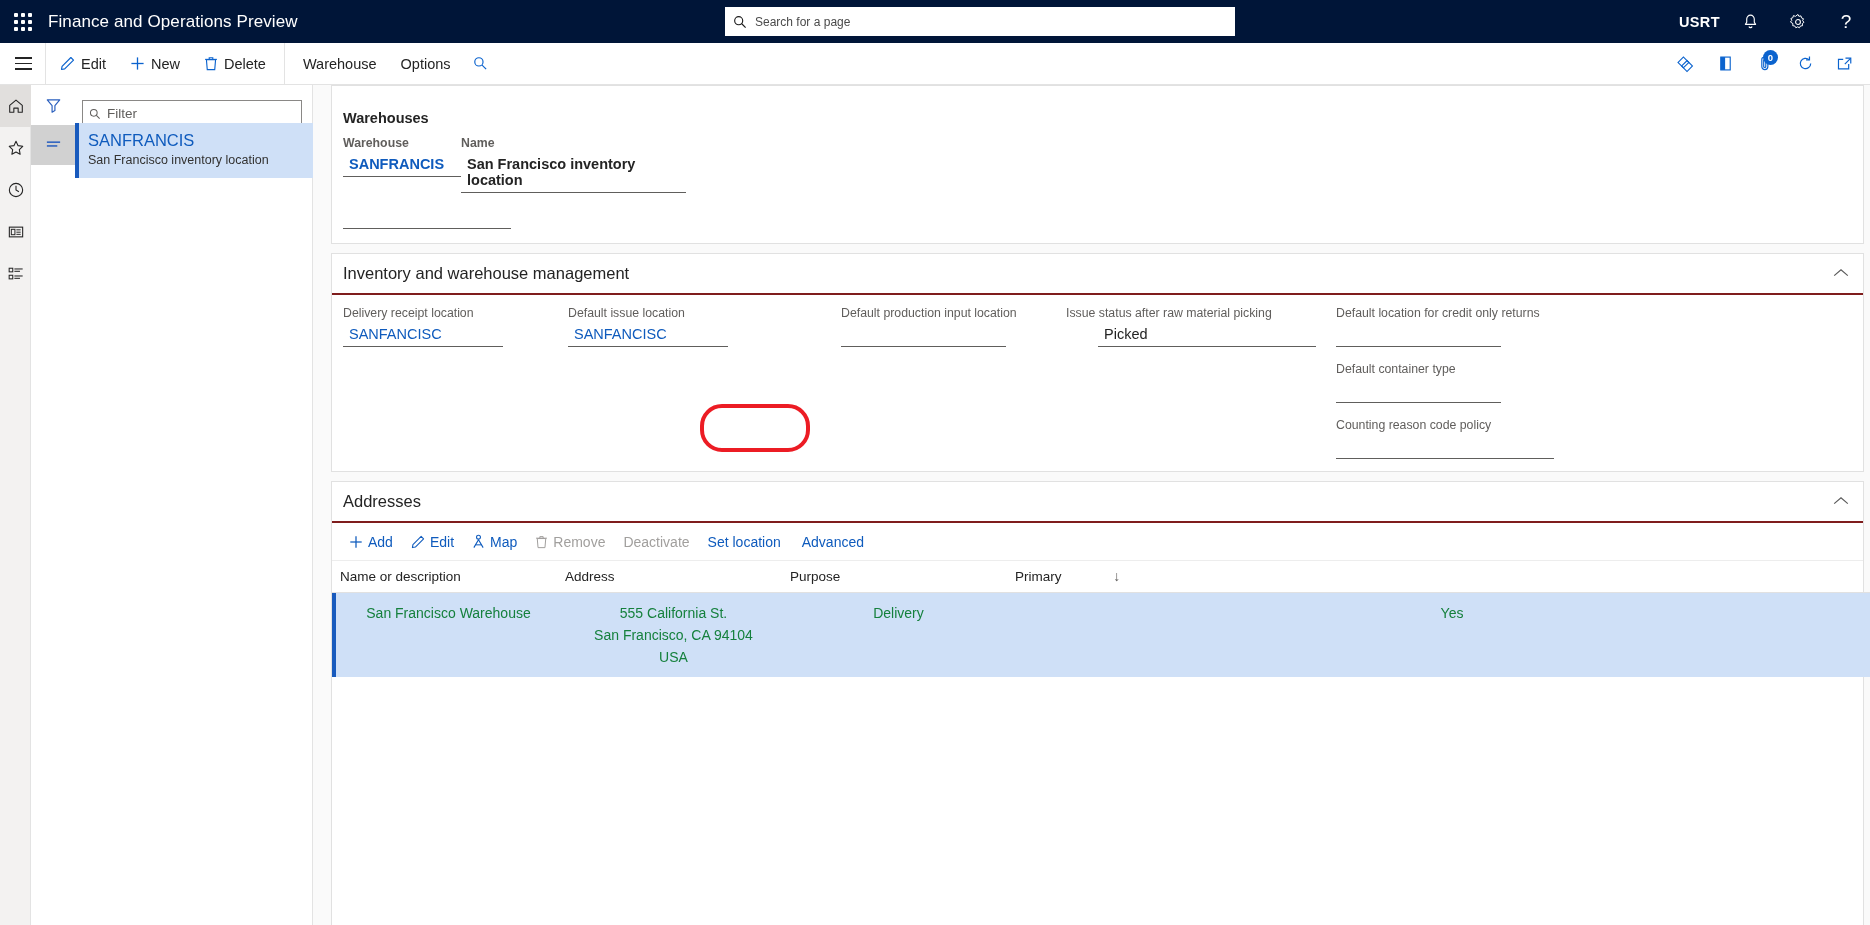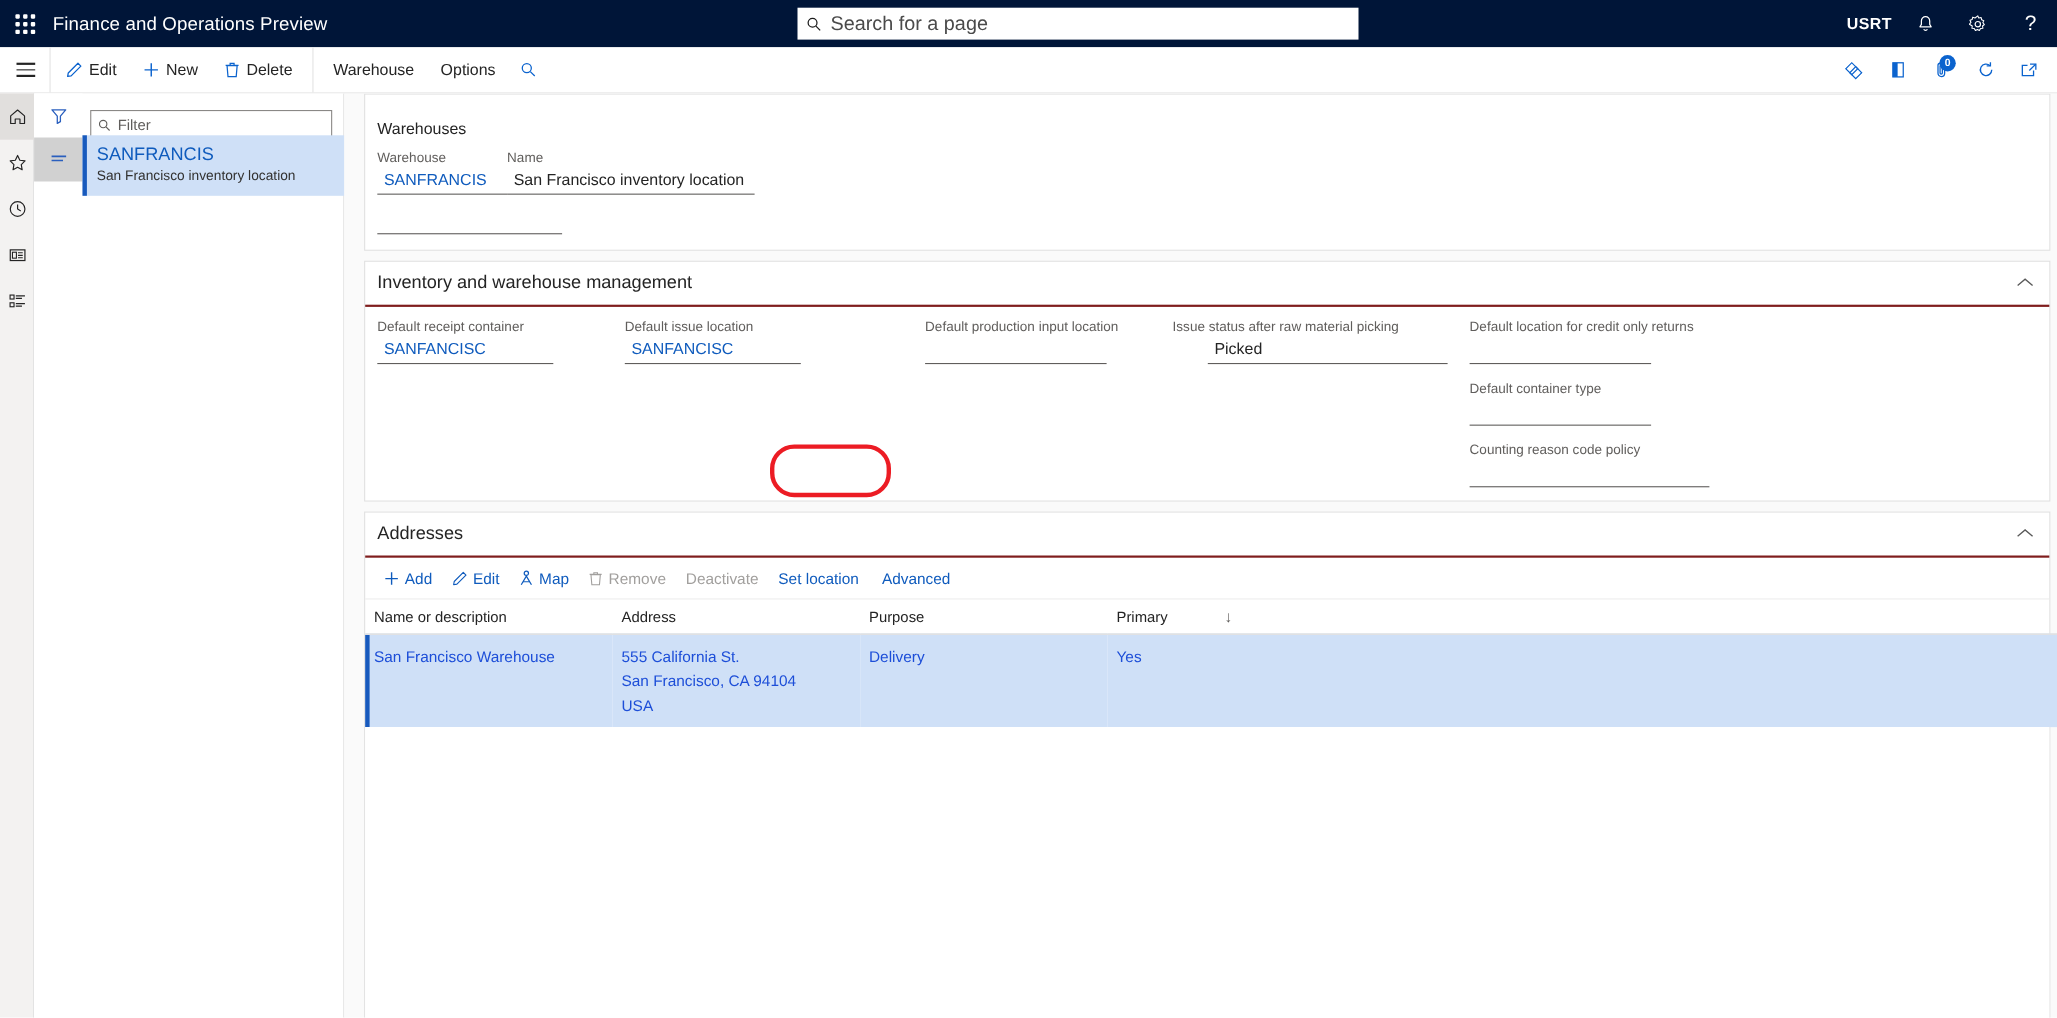--- a/index.html
+++ b/index.html
@@ -34,21 +34,21 @@
   .searchwrap {
     position: absolute; left: 725px; top: 7px; width: 510px; height: 29px;
     background: #ffffff; display: flex; align-items: center;
   }
   .searchwrap .mag {
     width: 30px; display:flex; align-items:center; justify-content:center;
     color: #1b1b1b; font-size: 14px;
   }
   .searchwrap input {
     flex: 1; border: none; outline: none; height: 27px;
-    font-family: "Liberation Sans", sans-serif; font-size: 18px;
+    font-family: "Liberation Sans", sans-serif; font-size: 12px;
     color: #242424; background: transparent;
   }
   .searchwrap input::placeholder { color: #4a4a4a; }
   .topright {
     position: absolute; right: 0; top: 0; height: 43px;
     display: flex; align-items: flex-end; gap: 0px;
   }
   .topright .tr-item {
     height: 43px; min-width: 48px; padding: 0 6px;
     display: flex; align-items: center; justify-content: center;
@@ -135,21 +135,21 @@
   
   .main {
     position: absolute; left: 313px; top: 85px; width: 1557px; height: 840px;
     background: #fafafa; overflow: hidden;
   }
   .card {
     background: #ffffff; border: 1px solid #e1e1e1; margin: 0 6px 9px 18px;
   }
 
   
-  .hdrcard { padding: 18px 0 14px 0; position: relative; }
+  .hdrcard { padding: 18px 0 14px 0; position: relative; font-weight: bold; }
   .hdr-title { font-size: 14.5px; color: #242424; padding: 6px 0 10px 11px; }
   .fieldrow { display: flex; padding-left: 11px; gap: 0; }
   .fld { display: flex; flex-direction: column; }
   .fld-label { font-size: 12.3px; color: #605e5c; margin-bottom: 5px; white-space: nowrap; }
   .fld-val {
     font-size: 14.5px; color: #242424; border-bottom: 1px solid #605e5c;
     padding: 1px 4px 4px 6px; min-height: 22px; cursor: text;
   }
   .fld-val.link { color: #0f5bbd; }
   .fld-blank { border-bottom: 1px solid #605e5c; height: 22px; }
@@ -179,22 +179,23 @@
   .gb-btn .gi { display: flex; align-items: center; font-size: 14px; }
 
   
   table.grid { width: 100%; border-collapse: collapse; table-layout: fixed; }
   table.grid th {
     text-align: left; font-weight: normal; font-size: 13.5px; color: #242424;
     padding: 7px 0 7px 8px; border-bottom: 1px solid #e1e1e1; height: 31px;
     position: relative; cursor: pointer;
   }
   table.grid td {
-    font-size: 14px; color: #1d4ed8; padding: 9px 0 9px 8px; vertical-align: top;
+    font-size: 14px; color: #15803d; padding: 9px 0 9px 8px; vertical-align: top;
     line-height: 22px;
+    text-align: center;
   }
   tr.selrow td { background: #cfe0f7; }
   tr.selrow td:first-child { box-shadow: inset 4px 0 0 0 #185abd; }
   .sortarrow { color: #605e5c; font-size: 14px; margin-left: 48px; }
 
   .gridbody { height: 292px; background: #ffffff; }
 
   
   .annot {
     position: absolute; border: 4px solid #ec1c24; border-radius: 22px;
@@ -434,21 +435,21 @@
       <span class="chev">
         <svg width="16" height="10" viewBox="0 0 16 10">
             <path d="M1.2 7.6L8 1.8l6.8 5.8" fill="none" stroke="#5a5a5a" stroke-width="1.2"></path>
           </svg>
       </span>
     </div>
 
     <div class="grid4">
       <div class="col" style="width:225px;">
         <div class="fldblk">
-          <div class="fld-label">Default receipt container</div>
+          <div class="fld-label">Delivery receipt location</div>
           <div class="fld-val link" style="width:160px;">SANFANCISC</div>
         </div>
       </div>
 
       <div class="col" style="width:225px;">
         <div class="fldblk">
           <div class="fld-label">Default issue location</div>
           <div class="fld-val link" style="width:160px;">SANFANCISC</div>
         </div>
       </div>

